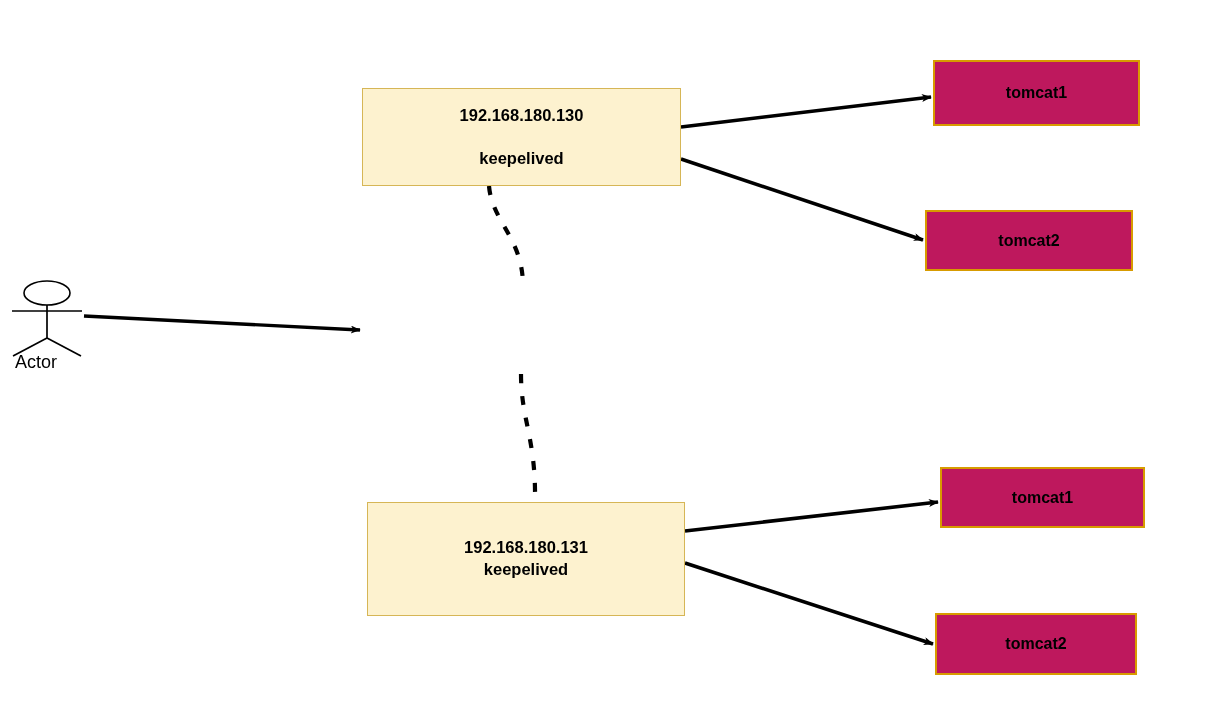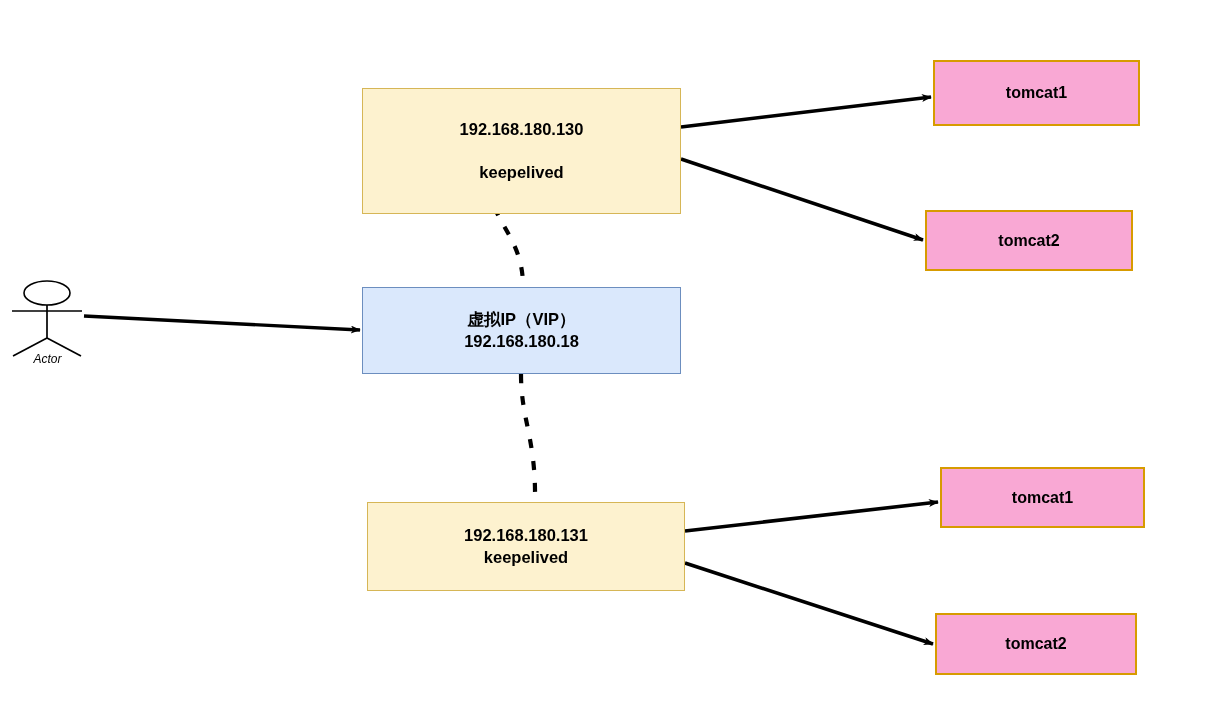--- a/index.html
+++ b/index.html
@@ -42,35 +42,33 @@
     background: #fdf2cf;
     border: 1px solid #d6b656;
     font-size: 16.5px;
   }
   .node-vip {
     background: #dae8fc;
     border: 1px solid #6c8ebf;
     font-size: 16.5px;
   }
   .node-tomcat {
-    background: #f9a8d4;
+    background: #be185d;
     border: 2px solid #d79b00;
     font-size: 16px;
   }
   .node-line {
     display: block;
   }
   .actor-label {
     position: absolute;
-    font-size: 12px;
+    font-size: 18px;
     font-weight: normal;
     color: #000000;
-    text-align: center;
     white-space: nowrap;
-    font-style: italic;
   }
 </style>
 </head>
 <body>
 
 <div id="canvas">
 
   <svg id="edges" viewBox="0 0 1222 711" xmlns="http://www.w3.org/2000/svg">
     <defs>
       <marker id="arrowhead" markerWidth="12" markerHeight="12" refX="9.2" refY="4" orient="auto" markerUnits="userSpaceOnUse">
@@ -96,31 +94,27 @@
 
     <line x1="685" y1="563" x2="933" y2="644" stroke="#000000" stroke-width="3.6" marker-end="url(#arrowhead)"></line>
 
     <path d="M 489,186 C 492,222 523,238 523,286" fill="none" stroke="#000000" stroke-width="4.2" stroke-dasharray="9 13" stroke-linecap="butt"></path>
 
     <path d="M 521,374 C 521,420 536,438 535,501" fill="none" stroke="#000000" stroke-width="4.2" stroke-dasharray="9 13" stroke-linecap="butt"></path>
   </svg>
 
   <div class="actor-label" style="left:15px; top:352px; width:65px;">Actor</div>
 
-  <div class="node node-nginx" style="left:362px; top:88px; width:319px; height:126px;gap:21px;">
+  <div class="node node-nginx" style="left:362px; top:88px; width:319px; height:98px;gap:21px;">
     <span class="node-line">192.168.180.130</span>
     <span class="node-line">keepelived</span>
   </div>
 
-  <div class="node node-vip" style="left:362px; top:287px; width:319px; height:87px;">
-    <span class="node-line">虚拟IP（VIP）</span>
-    <span class="node-line">192.168.180.18</span>
-  </div>
 
-  <div class="node node-nginx" style="left:367px; top:502px; width:318px; height:89px;">
+  <div class="node node-nginx" style="left:367px; top:502px; width:318px; height:114px;">
     <span class="node-line">192.168.180.131</span>
     <span class="node-line">keepelived</span>
   </div>
 
   <div class="node node-tomcat" style="left:933px; top:60px; width:207px; height:66px;">
     <span class="node-line">tomcat1</span>
   </div>
 
   <div class="node node-tomcat" style="left:925px; top:210px; width:208px; height:61px;">
     <span class="node-line">tomcat2</span>

